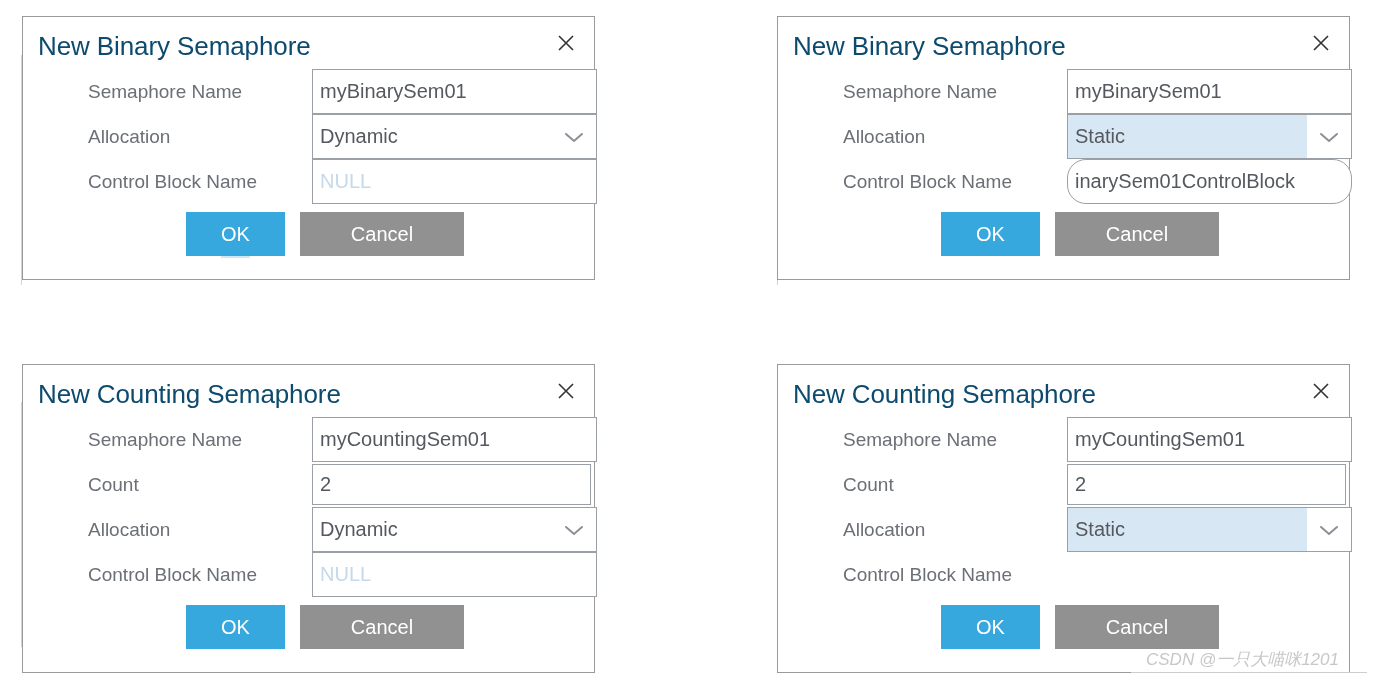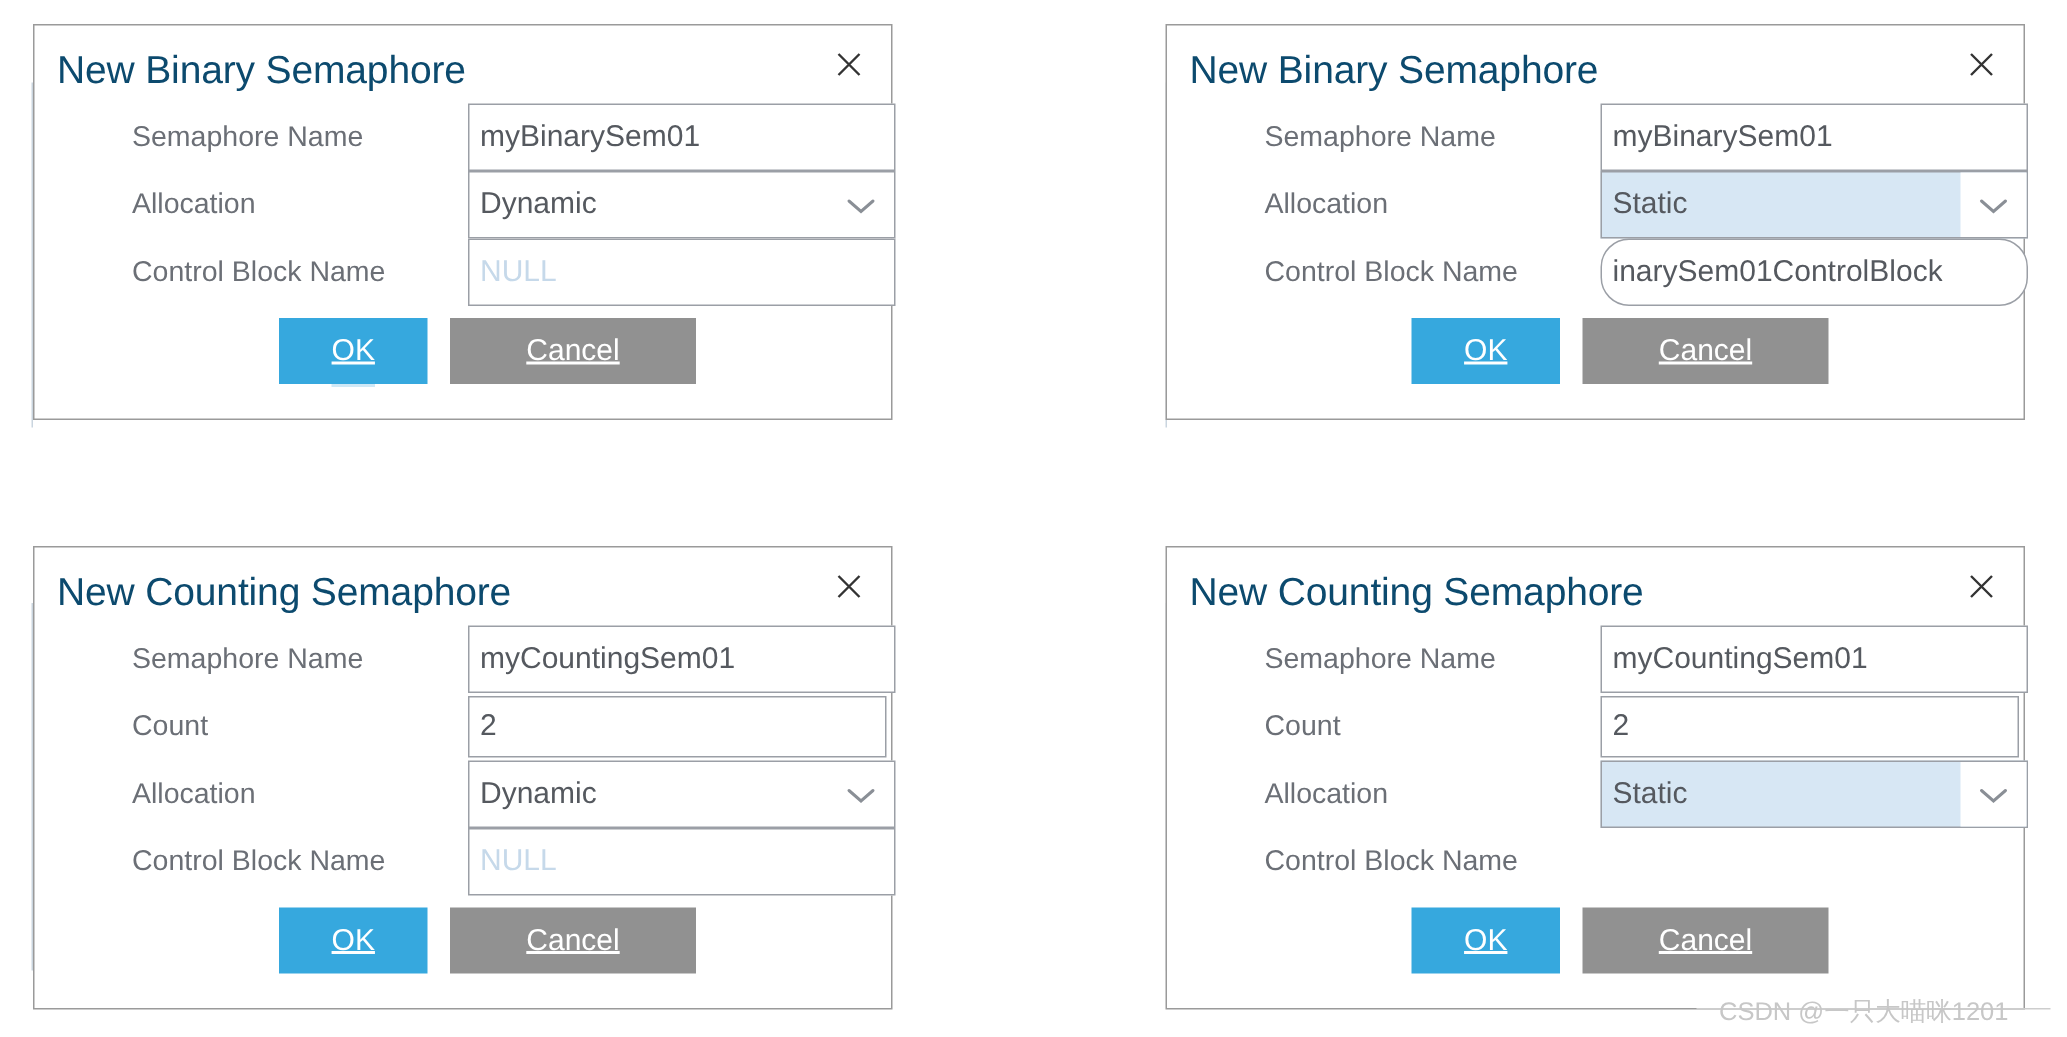--- a/index.html
+++ b/index.html
@@ -120,21 +120,21 @@
     user-select: none;
   }
   .btn-ok {
     background: #36a8de;
     width: 99px;
   }
   .btn-cancel {
     background: #919191;
     width: 164px;
   }
-  .btn .lbl { position: relative; text-decoration: underline; }
+  .btn .lbl { position: relative; }
   .btn .lbl.underline::after {
     content: "";
     position: absolute;
     left: 0;
     right: 0;
     bottom: -12px;
     height: 2px;
     background: #cfe8f6;
   }
 
@@ -338,13 +338,13 @@
     <div class="btn btn-ok" style="left:163px;">
       <span class="lbl">OK</span>
     </div>
     <div class="btn btn-cancel" style="left:277px;">
       <span class="lbl">Cancel</span>
     </div>
   </div>
 </div>
 
 <div class="wm-strike" style="left:1131px; top:672px; width:236px;"></div>
-<div class="watermark" style="left:1146px; top:663px;">CSDN @一只大喵咪1201</div>
+<div class="watermark" style="left:1146px; top:648px;font-style:italic;">CSDN @一只大喵咪1201</div>
 
 </body></html>

